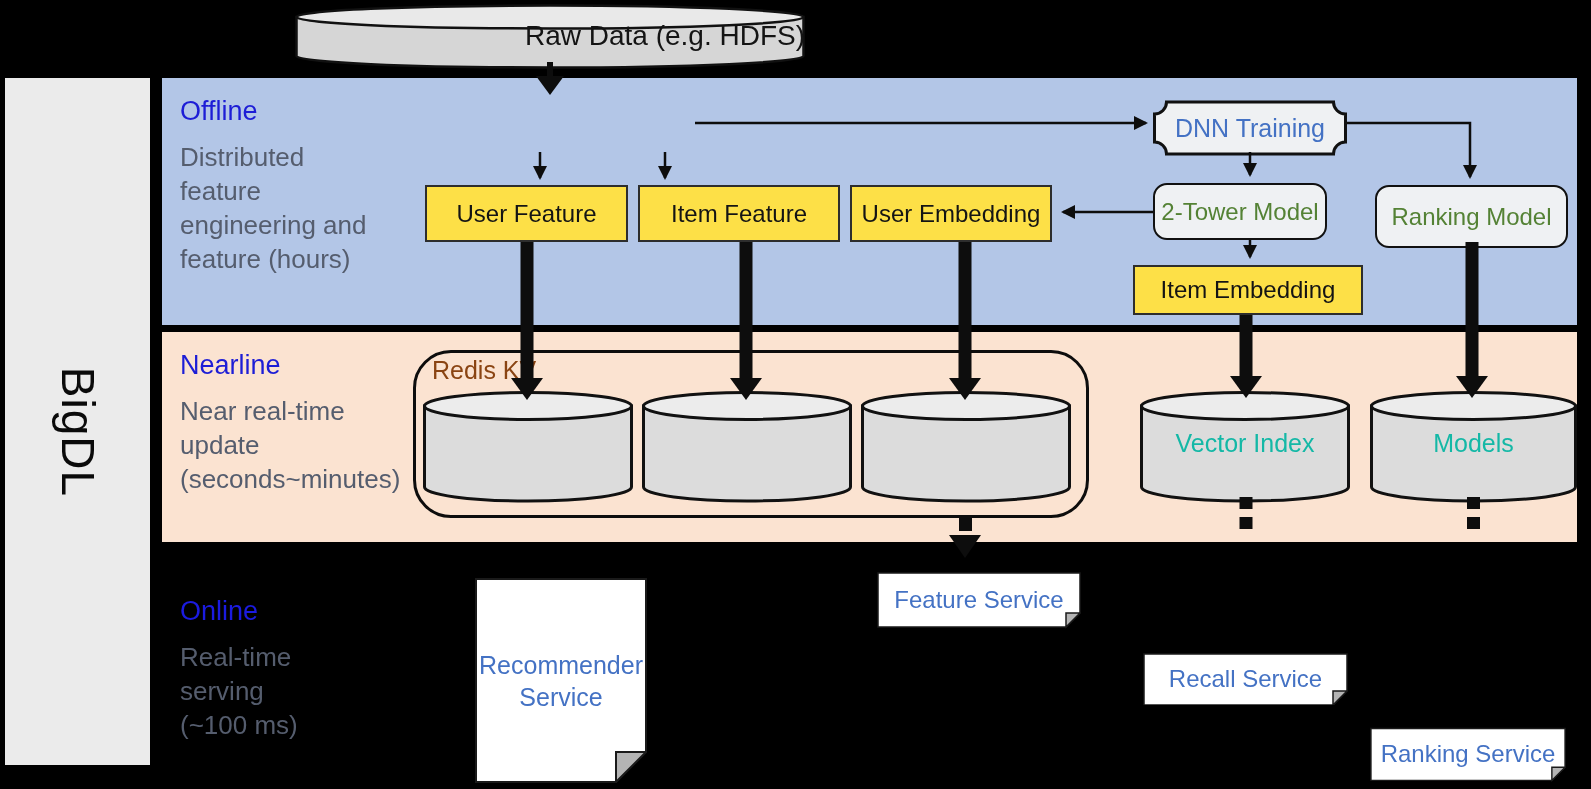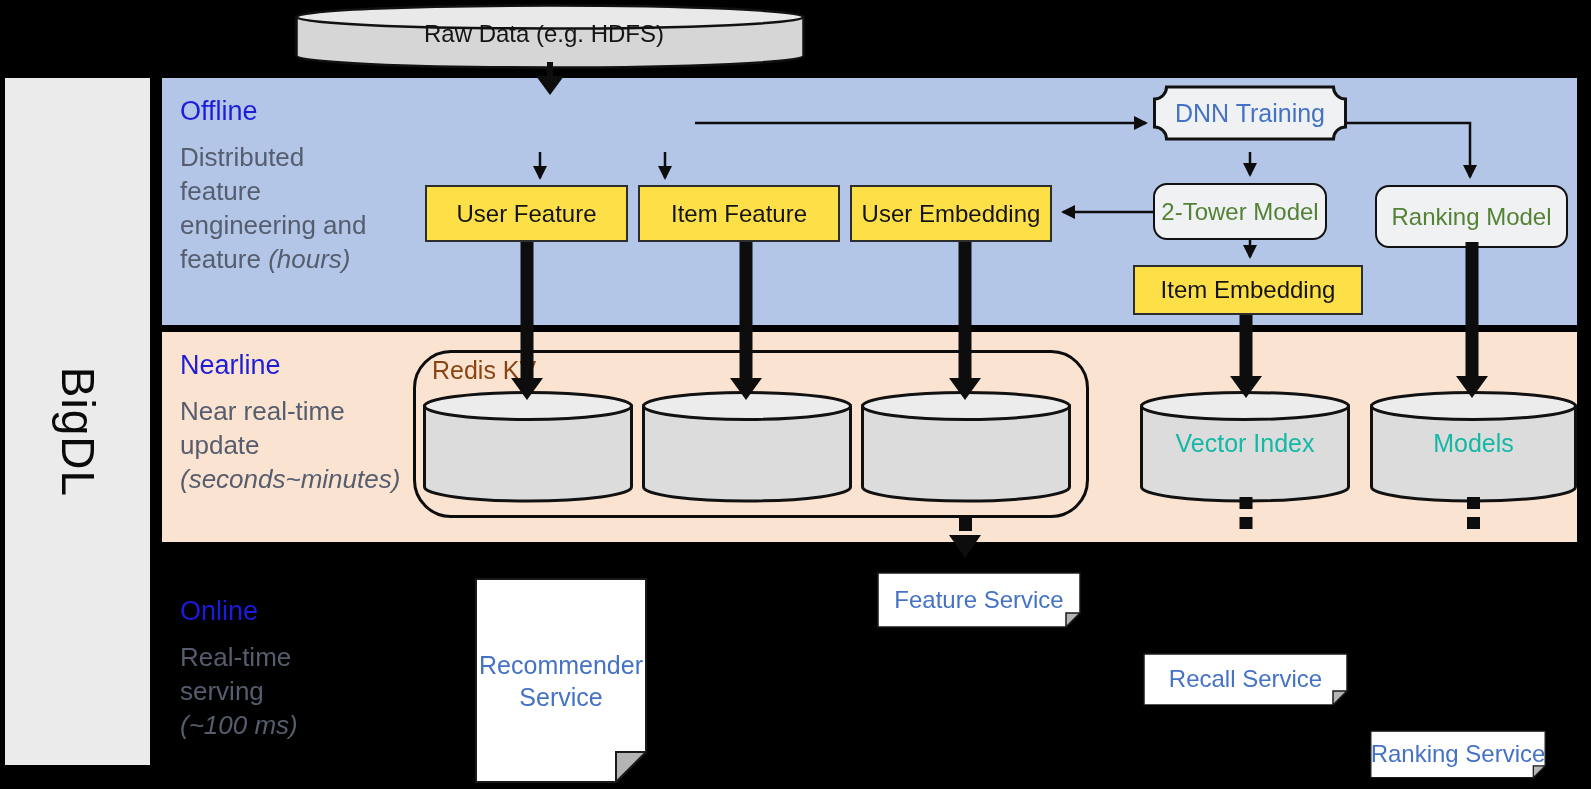--- a/index.html
+++ b/index.html
@@ -8,21 +8,21 @@
   .abs{position:absolute;}
   
   #sidebar{left:5px;top:78px;width:145px;height:687px;background:#ebebeb;}
   #brand{left:78px;top:432px;transform:translate(-50%,-50%) rotate(90deg);
          font-size:46px;color:#0a0a0a;letter-spacing:1px;white-space:nowrap;}
   .band{left:162px;width:1415px;}
   #band-offline{top:78px;height:247px;background:#b3c6e7;}
   #band-nearline{top:332px;height:210px;background:#fbe3d1;}
   .band-title{font-size:27px;font-weight:400;color:#1d1dd6;}
   .band-desc{font-size:26px;line-height:34px;color:#555d6e;}
-  .band-desc .it{font-style:italic;}
+  .band-desc .it{}
   #online-title{color:#1b1be0;}
   
   .node{position:absolute;display:flex;align-items:center;justify-content:center;
         text-align:center;font-size:24px;color:#141414;z-index:2;box-sizing:border-box;}
   .graybox{background:#fde047;border:2.5px solid #2d2d2d;}
   .roundbox{background:#eff1f3;border:2.5px solid #111;border-radius:14px;color:#548235;}
   .shape-node{background:transparent;}
   .shape-node > svg{position:absolute;left:0;top:0;width:100%;height:100%;}
   .shape-node .lbl{position:relative;z-index:1;}
   .bluetxt{color:#4472c4;}
@@ -31,21 +31,21 @@
   #redis-kv{left:413px;top:350px;width:670px;height:162px;border:3px solid #0d0d0d;
             border-radius:38px;z-index:1;}
   #redis-kv-label{left:432px;top:356px;font-size:25px;color:#8a4412;z-index:2;}
   
   .cyl{position:absolute;z-index:2;}
   .cyl > svg{position:absolute;left:0;top:0;width:100%;height:100%;}
   .cyl .lbl{position:absolute;left:0;right:0;top:38px;text-align:center;font-size:25px;z-index:1;}
   
   #arrows{position:absolute;left:0;top:0;width:1591px;height:789px;z-index:3;pointer-events:none;}
   
-  #raw-label{position:absolute;left:0;right:12px;top:16px;text-align:center;font-size:24px;color:#141414;z-index:1;}
+  #raw-label{position:absolute;left:0;right:0;top:16px;text-align:right;font-size:28px;color:#141414;z-index:1;}
 </style>
 </head>
 <body>
 
 <div id="stage">
 
   <div id="sidebar" class="abs"></div>
   <div id="brand" class="abs">BigDL</div>
 
   <div id="band-offline" class="abs band"></div>
@@ -75,21 +75,21 @@
 
   <div class="cyl" style="left:295px;top:4px;width:510px;height:68px">
     <svg viewBox="0 0 510 68">
       <path d="M1.5,13 V52 A253.5,11.5 0 0,0 508.5,52 V13 Z" fill="#d6d6d6" stroke="#111" stroke-width="2.5"></path>
       <ellipse cx="255" cy="13" rx="253.5" ry="11.5" fill="#e9e9e9" stroke="#111" stroke-width="2.5"></ellipse>
     </svg>
     <div id="raw-label">Raw Data (e.g. HDFS)</div>
   </div>
 
 
-  <div class="node shape-node" style="left:1153px;top:82px;width:194px;height:62px">
+  <div class="node shape-node" style="left:1153px;top:97px;width:194px;height:62px">
     <svg viewBox="0 0 194 55">
       <path d="M13.5,1.5 H180.5 A12,12 0 0,0 192.5,13.5 V41.5 A12,12 0 0,0 180.5,53.5 H13.5 A12,12 0 0,0 1.5,41.5 V13.5 A12,12 0 0,0 13.5,1.5 Z" fill="#eff1f3" stroke="#111" stroke-width="3"></path>
     </svg>
     <span class="lbl bluetxt" style="font-size:25px">DNN Training</span>
   </div>
 
   <div class="node graybox" style="left:425px;top:185px;width:203px;height:57px">User Feature</div>
   <div class="node graybox" style="left:638px;top:185px;width:202px;height:57px">Item Feature</div>
   <div class="node graybox" style="left:850px;top:185px;width:202px;height:57px">User Embedding</div>
 
@@ -152,21 +152,21 @@
   </div>
 
   <div class="node shape-node" style="left:1143px;top:653px;width:205px;height:52px">
     <svg viewBox="0 0 205 52">
       <path d="M1,1 H204 V38 L190,52 H1 Z" fill="#ffffff" stroke="#1a1a1a" stroke-width="1.5"></path>
       <path d="M190,52 L204,38 L190,38 Z" fill="#b4b4b4" stroke="#1a1a1a" stroke-width="1.5"></path>
     </svg>
     <span class="lbl bluetxt">Recall Service</span>
   </div>
 
-  <div class="node shape-node" style="left:1370px;top:726px;width:176px;height:56px">
+  <div class="node shape-node" style="left:1370px;top:726px;width:196px;height:56px">
     <svg viewBox="0 0 208 56">
       <path d="M1,1 H207 V42 L193,56 H1 Z" fill="#ffffff" stroke="#1a1a1a" stroke-width="1.5"></path>
       <path d="M193,56 L207,42 L193,42 Z" fill="#b4b4b4" stroke="#1a1a1a" stroke-width="1.5"></path>
     </svg>
     <span class="lbl bluetxt">Ranking Service</span>
   </div>
 
   <svg id="arrows">
     <defs>
       <marker id="arr" markerUnits="userSpaceOnUse" markerWidth="16" markerHeight="14" refX="12" refY="7" orient="auto">

